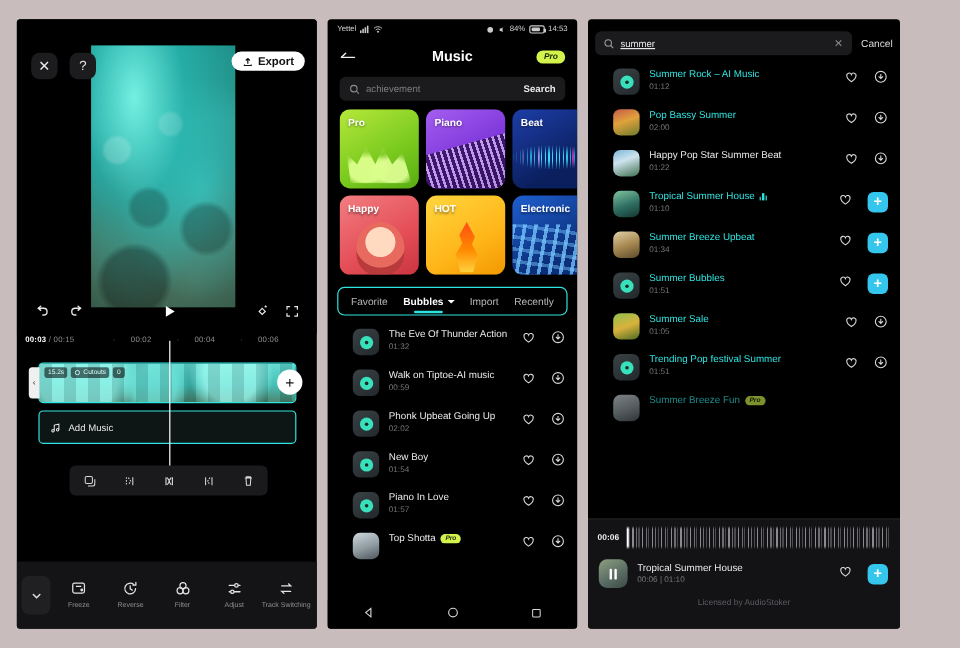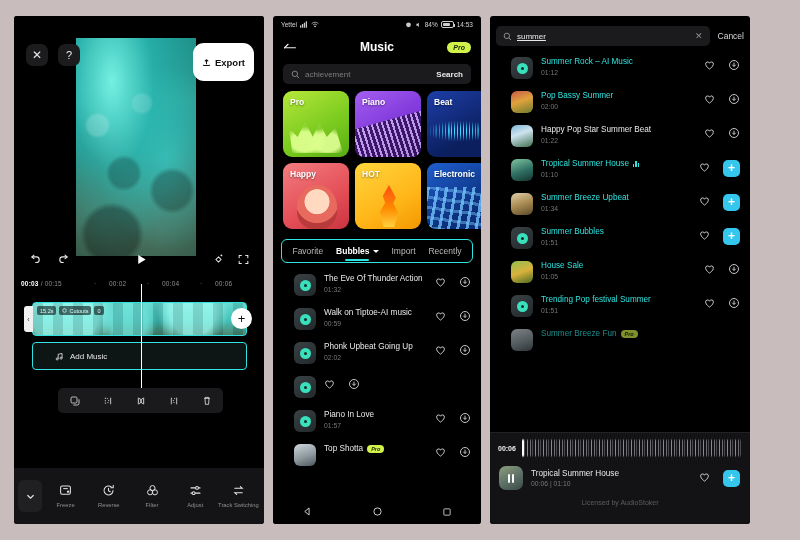--- a/index.html
+++ b/index.html
@@ -46,21 +46,21 @@
   .rnd-btn {
     width:22px; height:22px; border-radius:7px; background:#1c1c1e;
     display:flex; align-items:center; justify-content:center;
     font-size:12px; color:#e8e8e8; position:absolute;
   }
   .btn-close { left:12px; top:28px; }
   .btn-help  { left:44px; top:28px; font-size:11px; }
   .export-btn {
     position:absolute; right:10px; top:27px;
     background:#fff; color:#111; border-radius:11px;
-    height:38px; padding:0 9px; display:flex; align-items:center; gap:4px;
+    height:16px; padding:0 9px; display:flex; align-items:center; gap:4px;
     font-size:9.5px; font-weight:bold;
   }
   .export-btn svg { width:9px; height:9px; }
 
   .ctrl-row {
     position:absolute; left:0; right:0; top:228px; height:30px;
     display:flex; align-items:center; padding:0 14px;
   }
   .ctrl-row .left { display:flex; gap:15px; }
   .ctrl-row .mid { flex:1; display:flex; justify-content:center; }
@@ -102,21 +102,21 @@
     font-size:7px; color:#333;
   }
   .add-clip {
     position:absolute; right:12px; top:16px; width:21px; height:21px;
     border-radius:50%; background:#fff; color:#111;
     display:flex; align-items:center; justify-content:center; font-size:13px;
   }
   .music-track {
     position:absolute; left:18px; top:50px; width:215px; height:28px;
     border:1.4px solid #2fe4e0; border-radius:4px; background:#0e1515;
-    display:flex; align-items:center; padding-left:22px; gap:6px;
+    display:flex; align-items:center; padding-left:9px; gap:6px;
     font-size:8px; color:#e6e6e6;
   }
   .playhead {
     position:absolute; left:127px; top:268px; width:1.4px; height:120px;
     background:#fff;
   }
 
   .ctx-bar {
     position:absolute; left:44px; top:372px; width:165px; height:25px;
     background:#1a1a1c; border-radius:5px;
@@ -606,20 +606,24 @@
           <span class="dl"><svg viewBox="0 0 16 16" fill="none" stroke="#dadade" stroke-width="1.2">
                 <circle cx="8" cy="8" r="6"></circle>
                 <path d="M8 4.8v5M5.6 7.6 8 10l2.4-2.4"></path>
               </svg></span>
         </div>
       </div>
       <div class="song">
         <div class="thumb">
             <span class="disc"></span>
           </div>
+        <div class="s-info">
+          <div class="s-name">New Boy</div>
+          <div class="s-dur">01:54</div>
+        </div>
         <div class="s-acts">
           <span class="heart"><svg viewBox="0 0 16 16" fill="none" stroke="#dadade" stroke-width="1.3">
                 <path d="M8 13.2S2.4 9.6 2.4 6.1A2.9 2.9 0 0 1 8 4.7a2.9 2.9 0 0 1 5.6 1.4c0 3.5-5.6 7.1-5.6 7.1z"></path>
               </svg></span>
           <span class="dl"><svg viewBox="0 0 16 16" fill="none" stroke="#dadade" stroke-width="1.2">
                 <circle cx="8" cy="8" r="6"></circle>
                 <path d="M8 4.8v5M5.6 7.6 8 10l2.4-2.4"></path>
               </svg></span>
         </div>
       </div>
@@ -799,21 +803,21 @@
                 <path d="M8 13.2S2.4 9.6 2.4 6.1A2.9 2.9 0 0 1 8 4.7a2.9 2.9 0 0 1 5.6 1.4c0 3.5-5.6 7.1-5.6 7.1z"></path>
               </svg></span>
           <span class="addbtn">+</span>
         </div>
       </div>
 
       <div class="song">
         <div class="thumb photo5"></div>
         <div class="s-info">
           <div class="s-name">
-              <span class="hl">House Sale</span>
+              <span class="hl">Summer Sale</span>
             </div>
           <div class="s-dur">01:05</div>
         </div>
         <div class="s-acts">
           <span class="heart"><svg viewBox="0 0 16 16" fill="none" stroke="#dadade" stroke-width="1.3">
                 <path d="M8 13.2S2.4 9.6 2.4 6.1A2.9 2.9 0 0 1 8 4.7a2.9 2.9 0 0 1 5.6 1.4c0 3.5-5.6 7.1-5.6 7.1z"></path>
               </svg></span>
           <span class="dl"><svg viewBox="0 0 16 16" fill="none" stroke="#dadade" stroke-width="1.2">
                 <circle cx="8" cy="8" r="6"></circle>
                 <path d="M8 4.8v5M5.6 7.6 8 10l2.4-2.4"></path>

